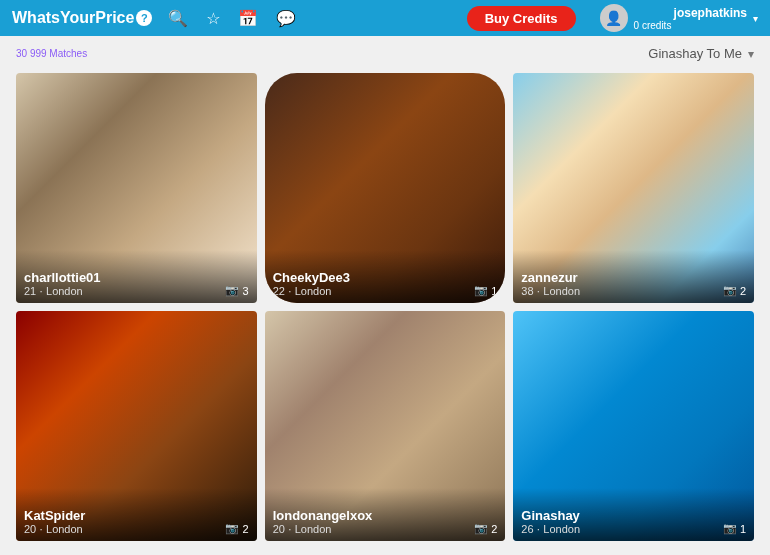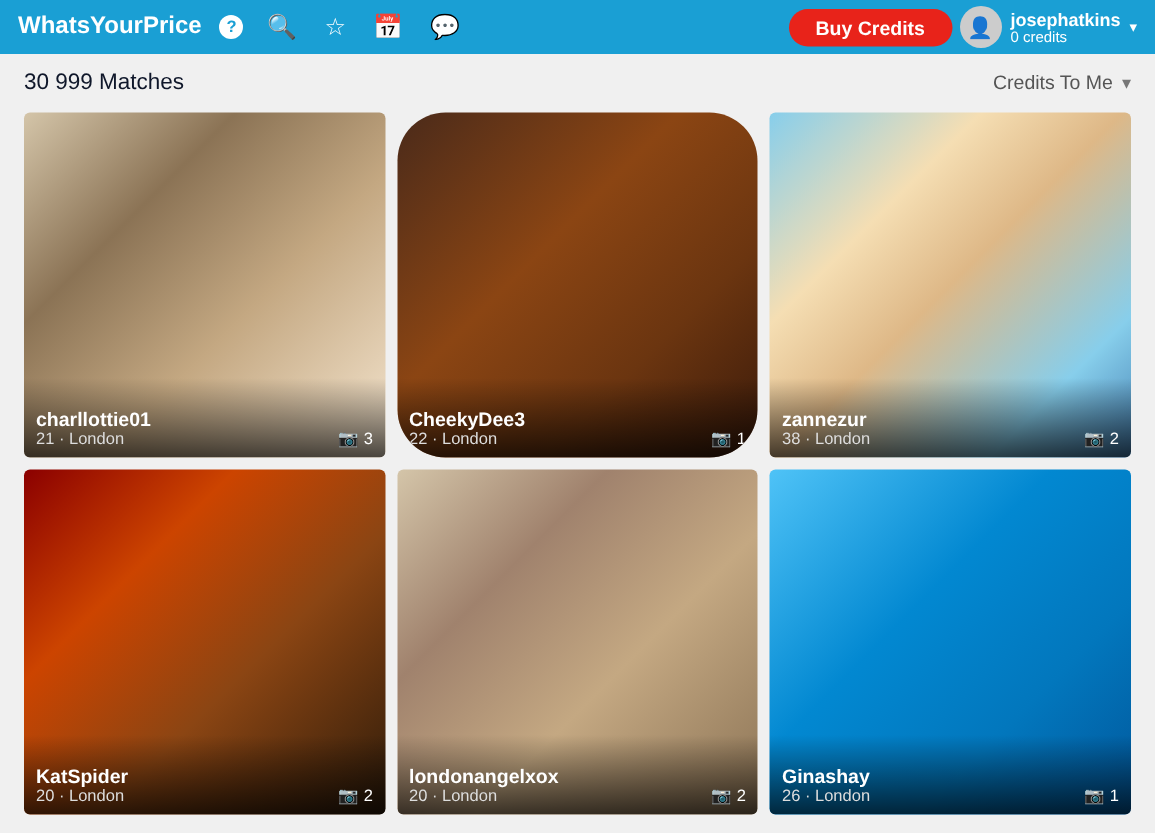--- a/index.html
+++ b/index.html
@@ -13,21 +13,21 @@
       align-items: center;
       padding: 0 12px;
       gap: 16px;
     }
     .logo {
       color: white;
       font-size: 16px;
       font-weight: bold;
       display: flex;
       align-items: center;
-      gap: 10px;
+      gap: 0;
     }
     .logo-question {
       background: white;
       color: #1a9fd4;
       border-radius: 50%;
       width: 16px;
       height: 16px;
       display: inline-flex;
       align-items: center;
       justify-content: center;
@@ -42,21 +42,21 @@
     }
     .nav-icon {
       color: white;
       font-size: 16px;
       cursor: pointer;
     }
     .header-right {
       margin-left: auto;
       display: flex;
       align-items: center;
-      gap: 5px;
+      gap: 24px;
     }
     .buy-credits-btn {
       background: #e8231a;
       color: white;
       border: none;
       border-radius: 20px;
       padding: 5px 18px;
       font-size: 13px;
       font-weight: bold;
       cursor: pointer;
@@ -74,37 +74,37 @@
       height: 28px;
       border-radius: 50%;
       background: #ccc;
       overflow: hidden;
       display: flex;
       align-items: center;
       justify-content: center;
       font-size: 14px;
     }
     .user-text { display: flex; flex-direction: column; }
-    .user-name { font-weight: bold; font-size: 12px; }
+    .user-name { font-weight: bold; font-size: 12px; margin-left: 40px; }
     .user-credits { font-size: 10px; }
     .chevron { font-size: 10px; }
 
     
     .content {
       padding: 10px 16px;
     }
     .toolbar {
       display: flex;
       align-items: center;
       justify-content: space-between;
       margin-bottom: 12px;
     }
     .matches-count {
-      font-size: 15px;
-      color: #0f172a;
+      font-size: 10px;
+      color: #8b5cf6;
     }
     .sort-control {
       display: flex;
       align-items: center;
       gap: 6px;
       font-size: 13px;
       color: #333;
       cursor: pointer;
     }
     .sort-label { color: #555; }
@@ -195,21 +195,21 @@
       </div>
       <span class="chevron">▾</span>
     </div>
   </div>
 </header>
 
 <main class="content">
   <div class="toolbar">
     <span class="matches-count">30 999 Matches</span>
     <div class="sort-control">
-      <span class="sort-label">Credits To Me</span>
+      <span class="sort-label">Ginashay To Me</span>
       <span class="sort-chevron">▾</span>
     </div>
   </div>
 
   <div class="grid" id="profile-grid">
 
   <div class="card photo-1">
         <div class="face-container"></div>
         <div class="card-overlay">
           <div class="card-name">charllottie01</div>

